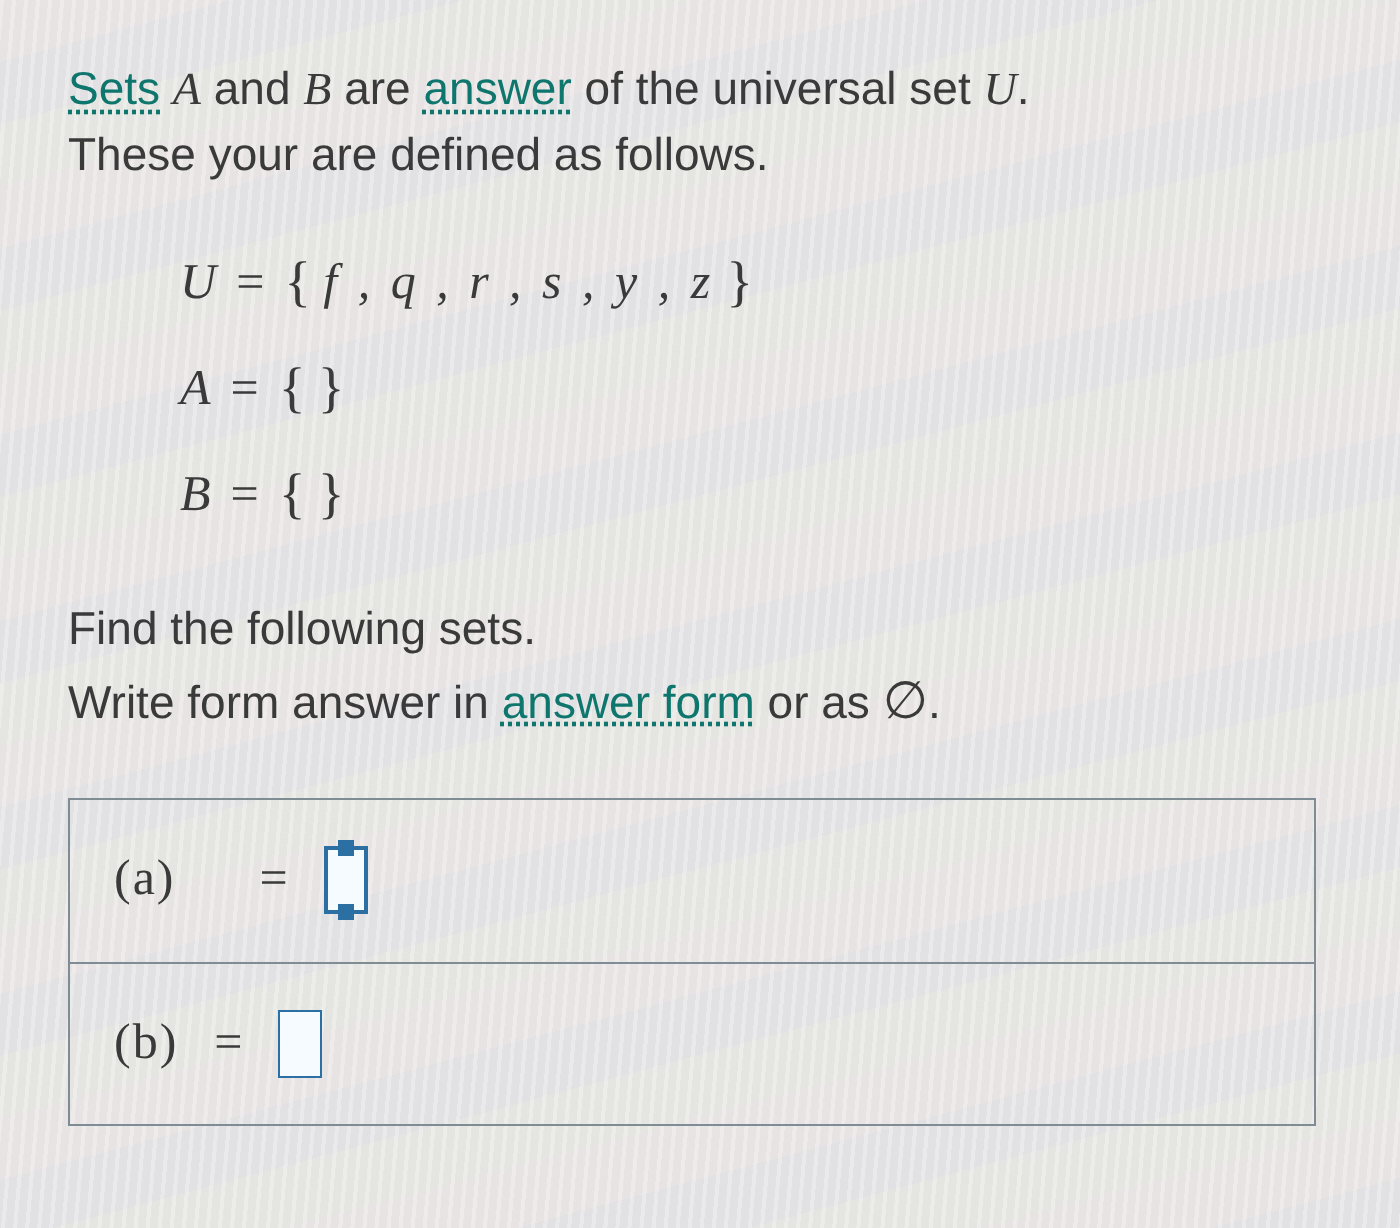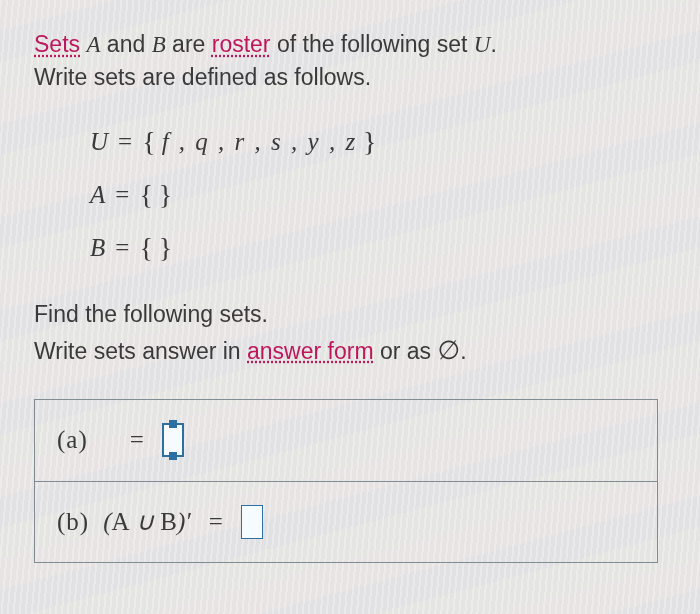--- a/index.html
+++ b/index.html
@@ -18,21 +18,21 @@
         rgba(255,240,250,0.18) 30px,
         rgba(220,230,250,0.18) 30px,
         rgba(220,230,250,0.18) 60px,
         rgba(240,255,240,0.15) 60px,
         rgba(240,255,240,0.15) 90px);
     color: #3a3a3a;
     padding: 28px 34px 0 34px;
     font-size: 23px;
     line-height: 1.45;
   }
-  .link { color: #be185d; text-decoration: underline dotted; text-underline-offset: 3px; }
+  .link { color: #0f766e; text-decoration: underline dotted; text-underline-offset: 3px; }
   .ital { font-style: italic; font-family: "Times New Roman", serif; }
   .math { font-family: "Times New Roman", serif; font-style: italic; font-size: 25px; }
   .defs { margin: 20px 0 24px 56px; line-height: 1.9; }
   .row { display: flex; align-items: center; gap: 6px; }
   .eq { font-style: normal; padding: 0 4px; }
   .brace { font-style: normal; font-size: 28px; }
   .elems { font-style: italic; letter-spacing: 2px; }
   .empty { font-family: "Times New Roman", serif; font-size: 26px; }
   .qbox {
     border: 1px solid #7f8c94;
@@ -71,23 +71,23 @@
   .ans.active::before { top: -5px; }
   .ans.active::after { bottom: -5px; }
   .op { font-style: normal; padding: 0 4px; }
   .upI { font-style: normal; }
 </style>
 </head>
 <body>
 
 <p>
   <span class="link">Sets</span>
-  <span class="ital">A</span><span> and </span><span class="ital">B</span><span> are </span><span class="link">roster</span><span> of the following set </span><span class="ital">U</span><span>.</span>
+  <span class="ital">A</span><span> and </span><span class="ital">B</span><span> are </span><span class="link">answer</span><span> of the universal set </span><span class="ital">U</span><span>.</span>
 </p>
-<p>Write sets are defined as follows.</p>
+<p>These your are defined as follows.</p>
 
 <div class="defs">
   <div class="row math">
     <span>U</span>
     <span class="eq">=</span>
     <span class="brace">{</span>
     <span class="elems">f , q , r , s , y , z</span>
     <span class="brace">}</span>
   </div>
   <div class="row math">
@@ -99,29 +99,28 @@
   <div class="row math">
     <span>B</span>
     <span class="eq">=</span>
     <span class="brace">{</span>
     <span class="brace">}</span>
   </div>
 </div>
 
 <p>Find the following sets.</p>
 <p>
-  <span>Write sets answer in </span><span class="link">answer form</span><span> or as </span><span class="empty">∅</span><span>.</span>
+  <span>Write form answer in </span><span class="link">answer form</span><span> or as </span><span class="empty">∅</span><span>.</span>
 </p>
 
 <div class="qbox">
   <div class="qrow">
     <span class="label">(a)</span>
     <span style="width:10px"></span>
     <span class="op">=</span>
     <span class="ans active"></span>
   </div>
   <div class="qrow">
     <span class="label">(b)</span>
-    <span class="ital">(<span class="upI">A</span> ∪ <span class="upI">B</span>)′</span>
     <span class="op">=</span>
     <span class="ans"></span>
   </div>
 </div>
 
 </body></html>

